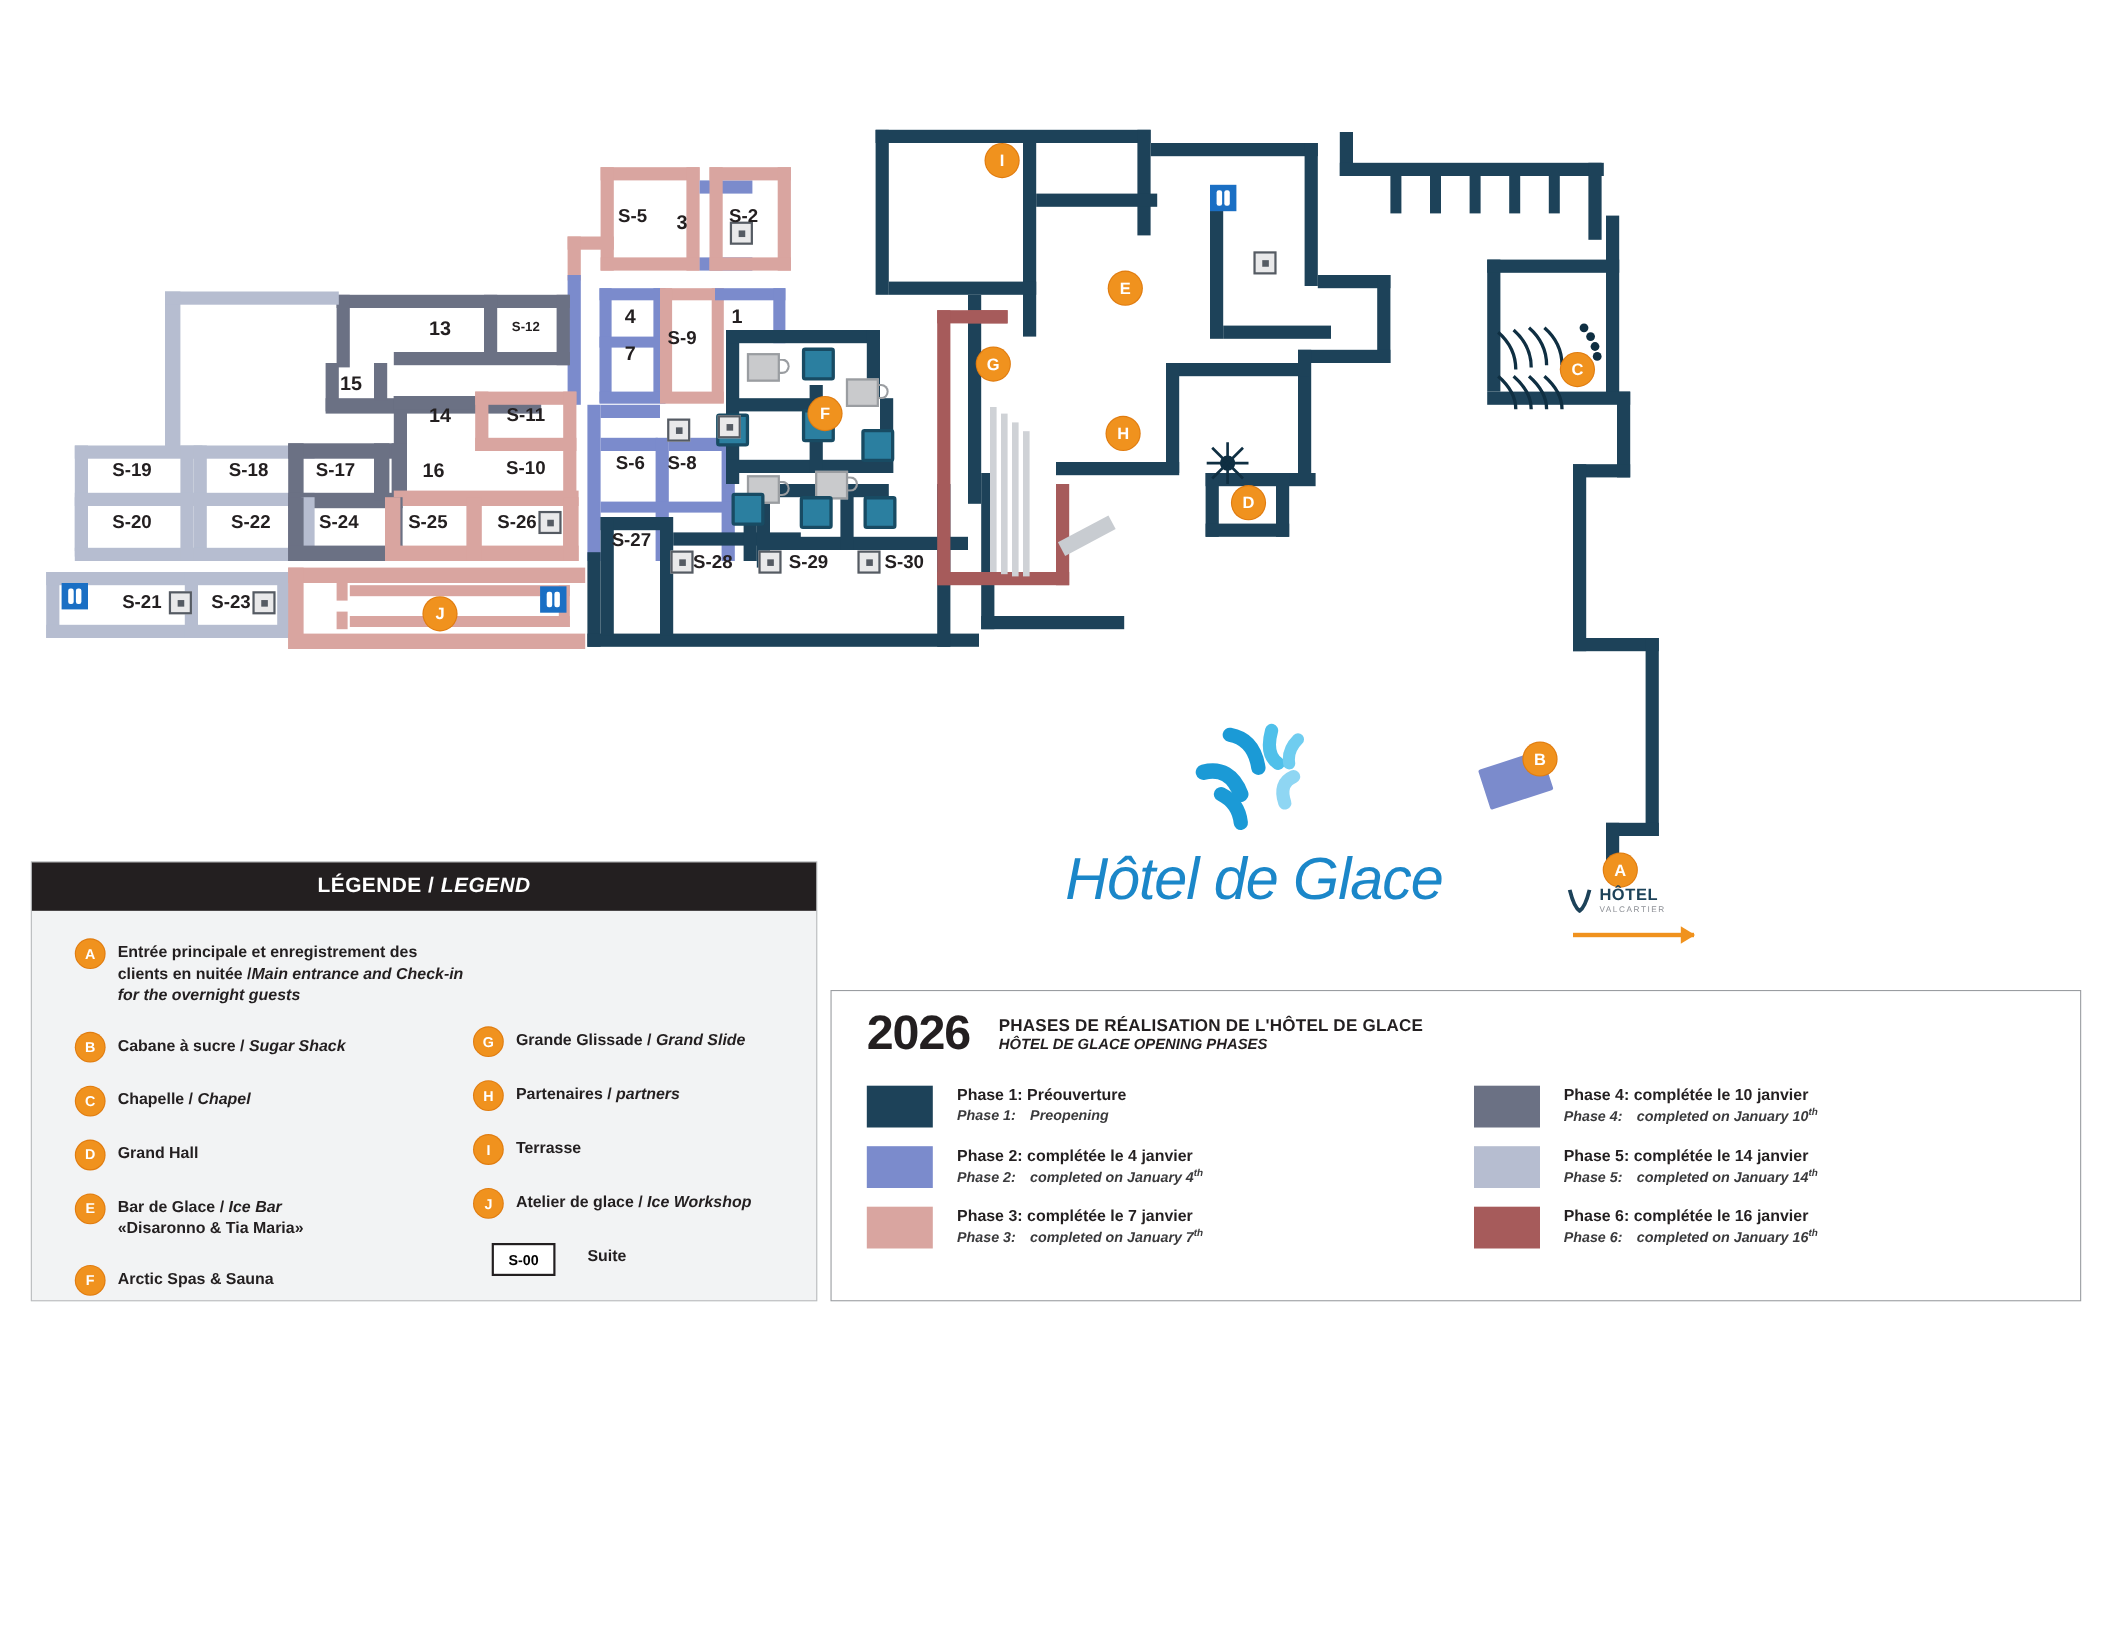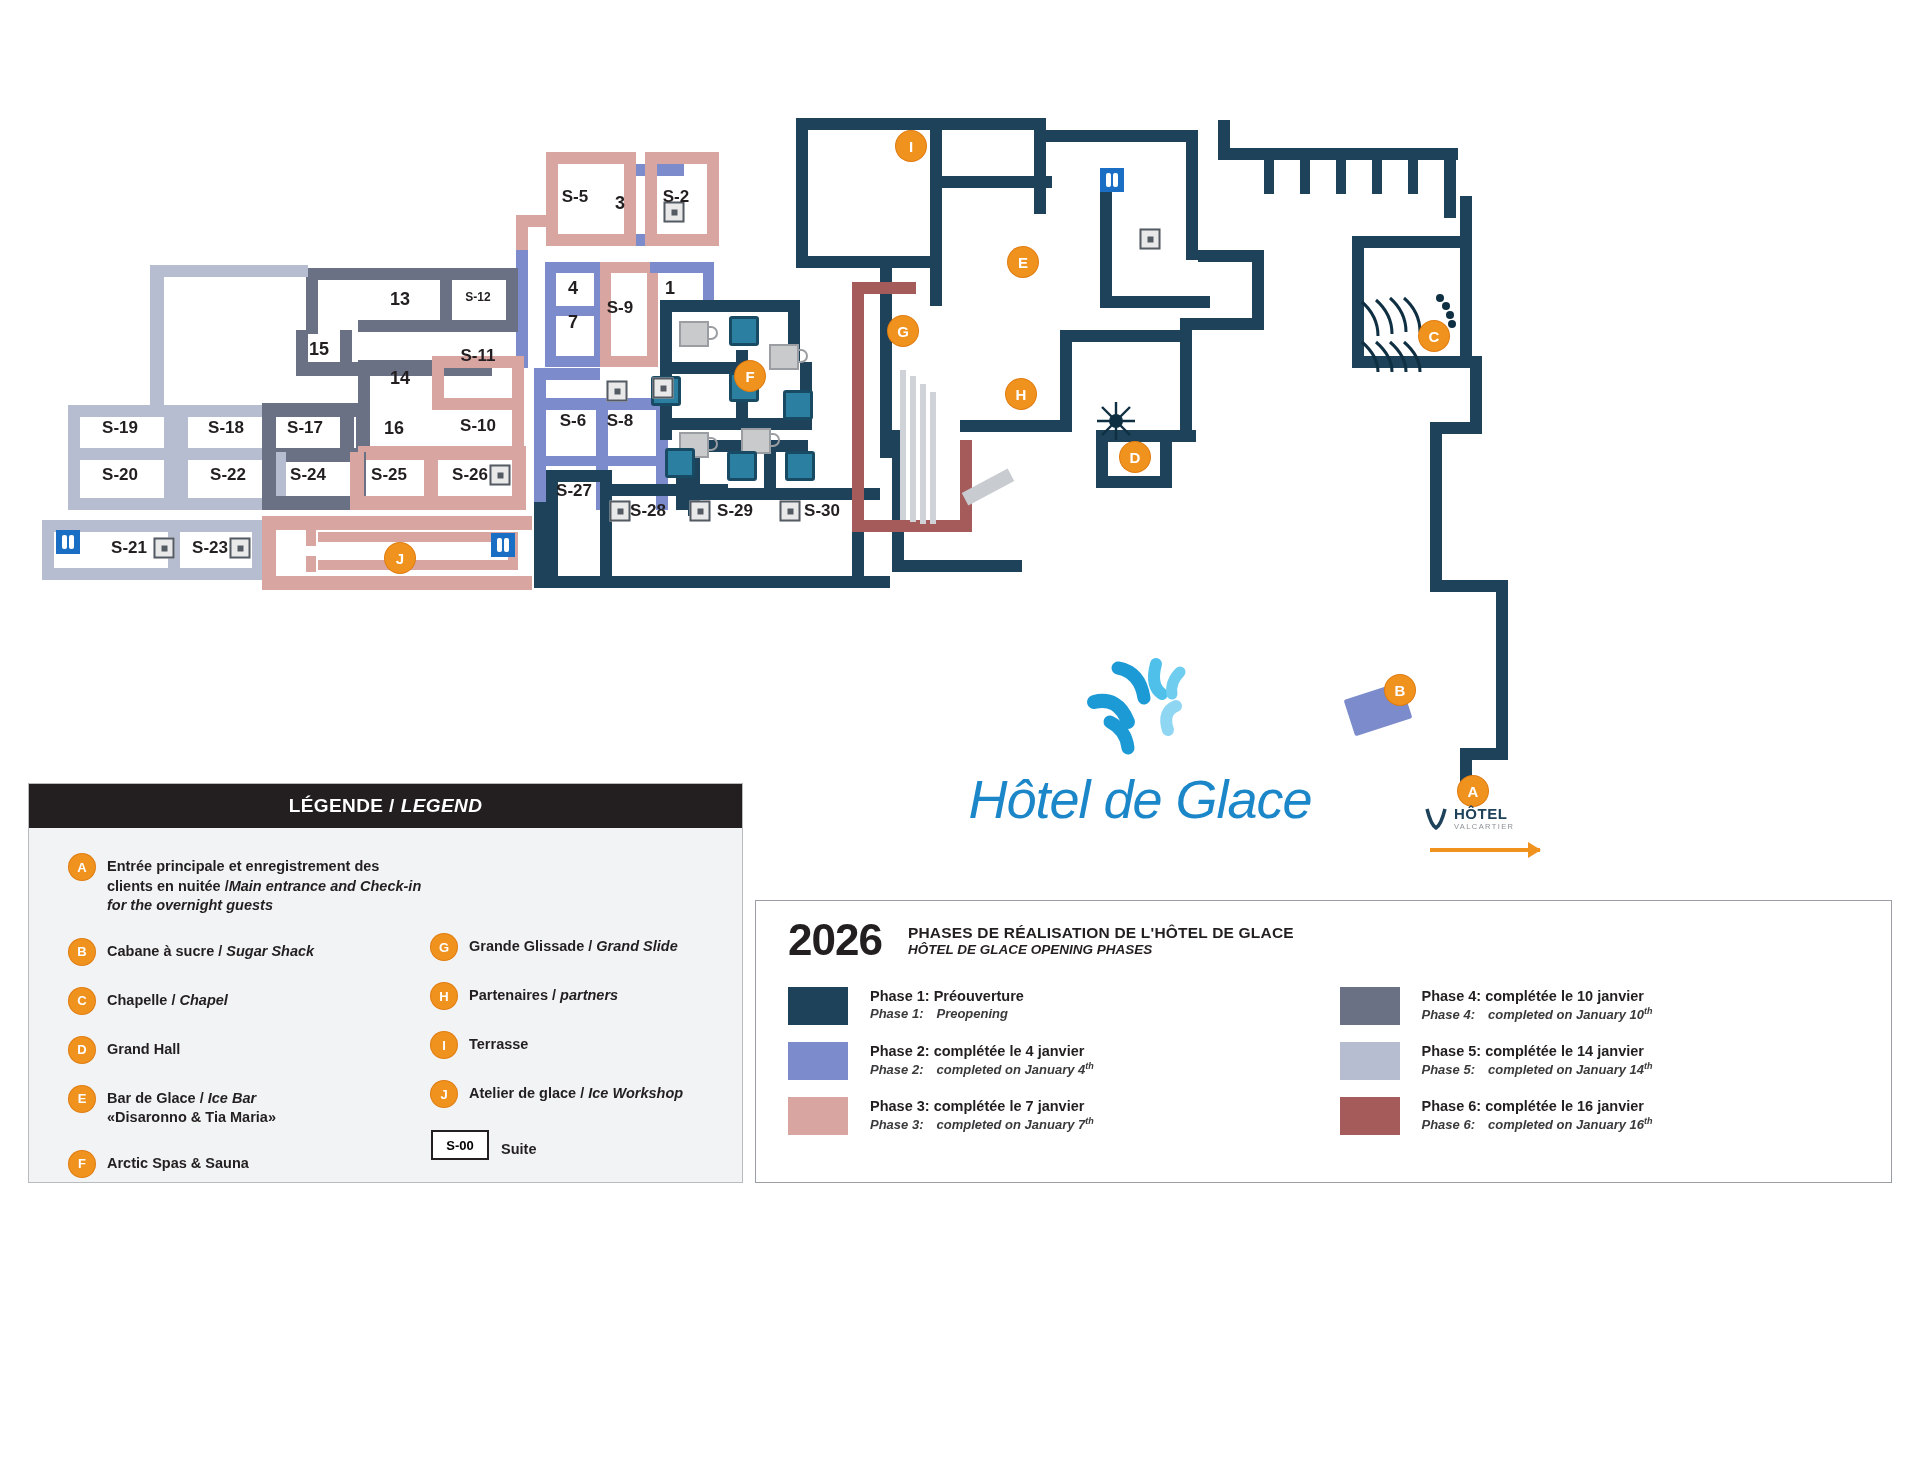--- a/index.html
+++ b/index.html
@@ -52,21 +52,21 @@
   #legend-header .en{font-weight:bold;font-style:italic;margin-left:6px;}
   .leg-body{position:relative;padding:26px 0 0 0;}
   .leg-col{position:absolute;}
   .leg-item{display:flex;align-items:flex-start;gap:12px;margin-bottom:23px;}
   .leg-badge{flex:0 0 auto;width:26px;height:26px;border-radius:50%;background:#f0921e;
       color:#fff;font-weight:bold;font-size:13px;display:flex;align-items:center;
       justify-content:center;box-shadow:0 0 0 1px #e07c10;}
   .leg-txt{font-size:14.5px;line-height:1.35;color:#231f20;padding-top:3px;}
   .leg-txt .fr{font-weight:bold;}
   .leg-txt .en{font-weight:bold;font-style:italic;}
-  .suite-key{display:flex;align-items:flex-end;gap:12px;}
+  .suite-key{display:flex;align-items:flex-start;gap:29px;margin-left:16px;}
   .suite-chip{width:54px;height:26px;border:2px solid #231f20;background:#fff;
       display:flex;align-items:center;justify-content:center;font-size:13px;font-weight:bold;}
 
   
   #phase-box{position:absolute;left:755px;top:900px;width:1137px;height:283px;
       background:#fff;border:1px solid #9a9da1;box-sizing:border-box;}
   #phase-title{display:flex;align-items:center;gap:26px;padding:14px 0 0 32px;}
   #phase-year{font-size:44px;font-weight:bold;letter-spacing:-1px;color:#231f20;}
   #phase-heading .fr{font-size:15.5px;font-weight:bold;color:#231f20;letter-spacing:.2px;}
   #phase-heading .en{font-size:13.5px;font-weight:bold;font-style:italic;color:#231f20;}
@@ -362,21 +362,21 @@
       <div class="rlabel" style="left: 620px; top: 203px; font-size: 18px;">3</div>
       <div class="rlabel" style="left: 676px; top: 197px; font-size: 17px;">S-2</div>
       <div class="rlabel" style="left: 400px; top: 299px; font-size: 18px;">13</div>
       <div class="rlabel" style="left: 478px; top: 297px; font-size: 12px;">S-12</div>
       <div class="rlabel" style="left: 573px; top: 288px; font-size: 18px;">4</div>
       <div class="rlabel" style="left: 620px; top: 308px; font-size: 17px;">S-9</div>
       <div class="rlabel" style="left: 670px; top: 288px; font-size: 18px;">1</div>
       <div class="rlabel" style="left: 573px; top: 322px; font-size: 18px;">7</div>
       <div class="rlabel" style="left: 319px; top: 349px; font-size: 18px;">15</div>
       <div class="rlabel" style="left: 400px; top: 378px; font-size: 18px;">14</div>
-      <div class="rlabel" style="left: 478px; top: 356px; font-size: 17px;">S-11</div>
+      <div class="rlabel" style="left: 478px; top: 378px; font-size: 17px;">S-11</div>
       <div class="rlabel" style="left: 120px; top: 428px; font-size: 17px;">S-19</div>
       <div class="rlabel" style="left: 226px; top: 428px; font-size: 17px;">S-18</div>
       <div class="rlabel" style="left: 305px; top: 428px; font-size: 17px;">S-17</div>
       <div class="rlabel" style="left: 394px; top: 428px; font-size: 18px;">16</div>
       <div class="rlabel" style="left: 478px; top: 426px; font-size: 17px;">S-10</div>
       <div class="rlabel" style="left: 573px; top: 421px; font-size: 17px;">S-6</div>
       <div class="rlabel" style="left: 620px; top: 421px; font-size: 17px;">S-8</div>
       <div class="rlabel" style="left: 120px; top: 475px; font-size: 17px;">S-20</div>
       <div class="rlabel" style="left: 228px; top: 475px; font-size: 17px;">S-22</div>
       <div class="rlabel" style="left: 308px; top: 475px; font-size: 17px;">S-24</div>

